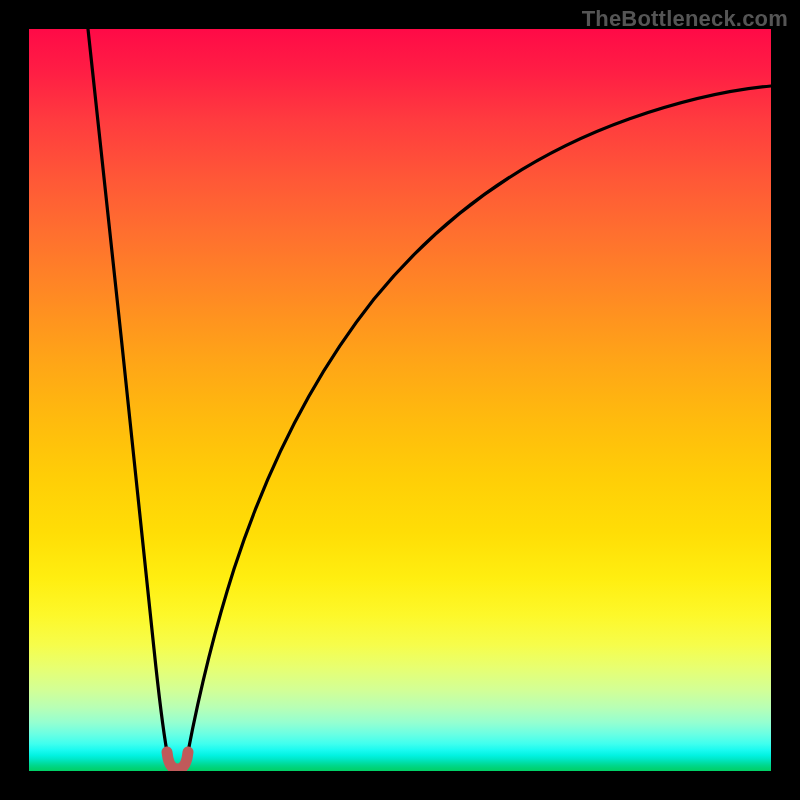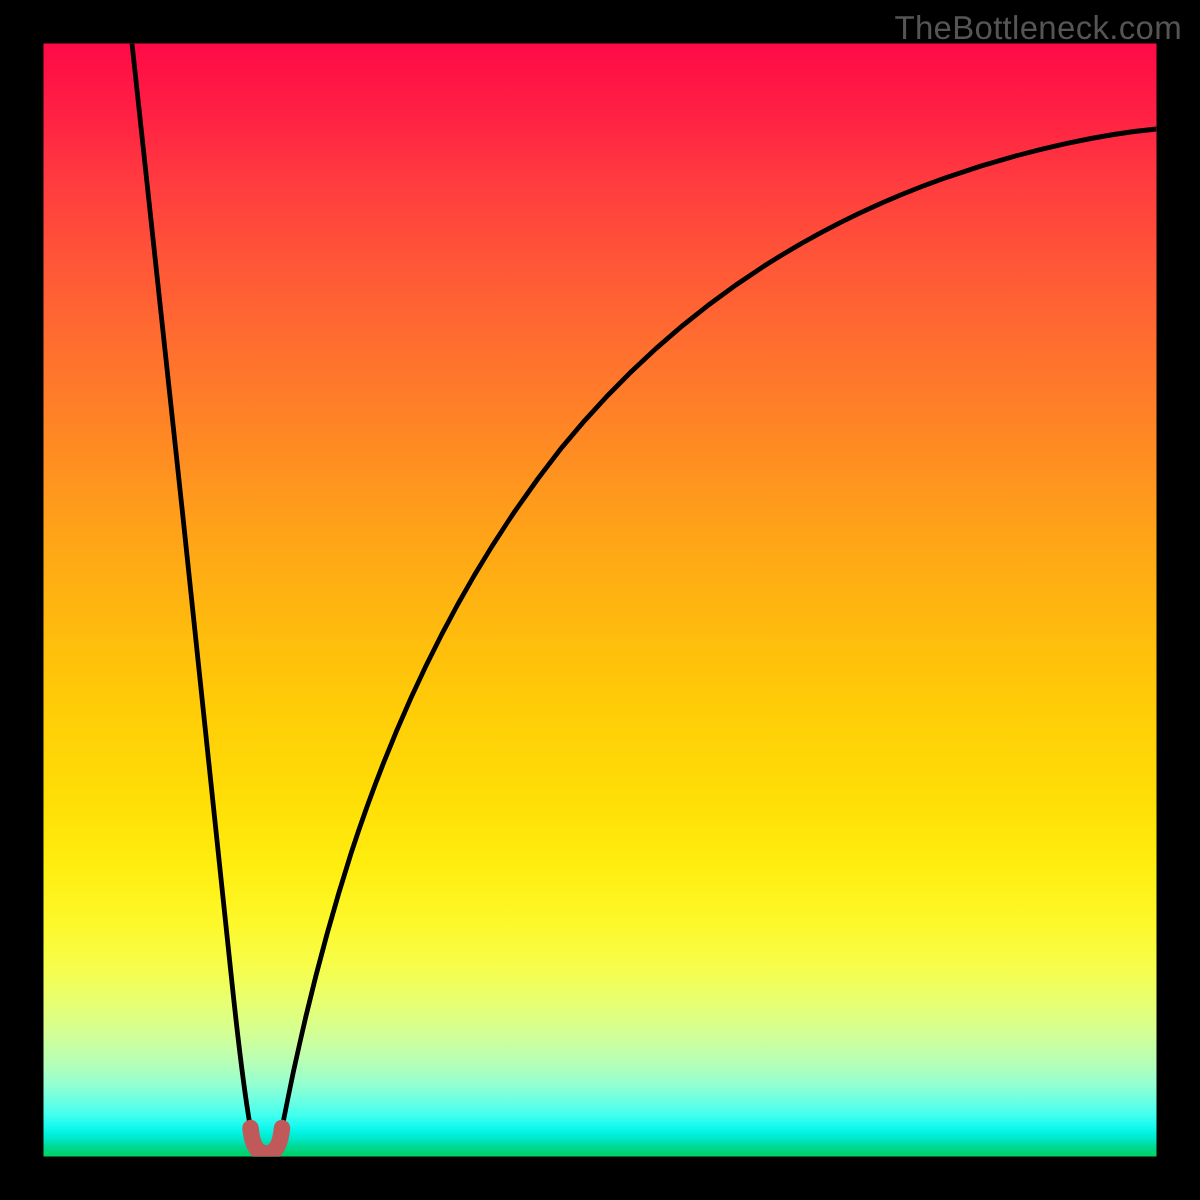--- a/index.html
+++ b/index.html
@@ -58,21 +58,21 @@
     top: 0;
     width: 742px;
     height: 742px;
   }
   .watermark {
     position: absolute;
     top: 6px;
     right: 12px;
     color: #555;
     font-size: 22px;
-    font-weight: 400;
+    font-weight: 700;
     letter-spacing: 0.2px;
   }
 </style>
 </head>
 <body>
 
 <div class="outer">
   <div class="plot">
     <svg class="curves" viewBox="0 0 742 742" preserveAspectRatio="none">
       <path d="M 59 0

